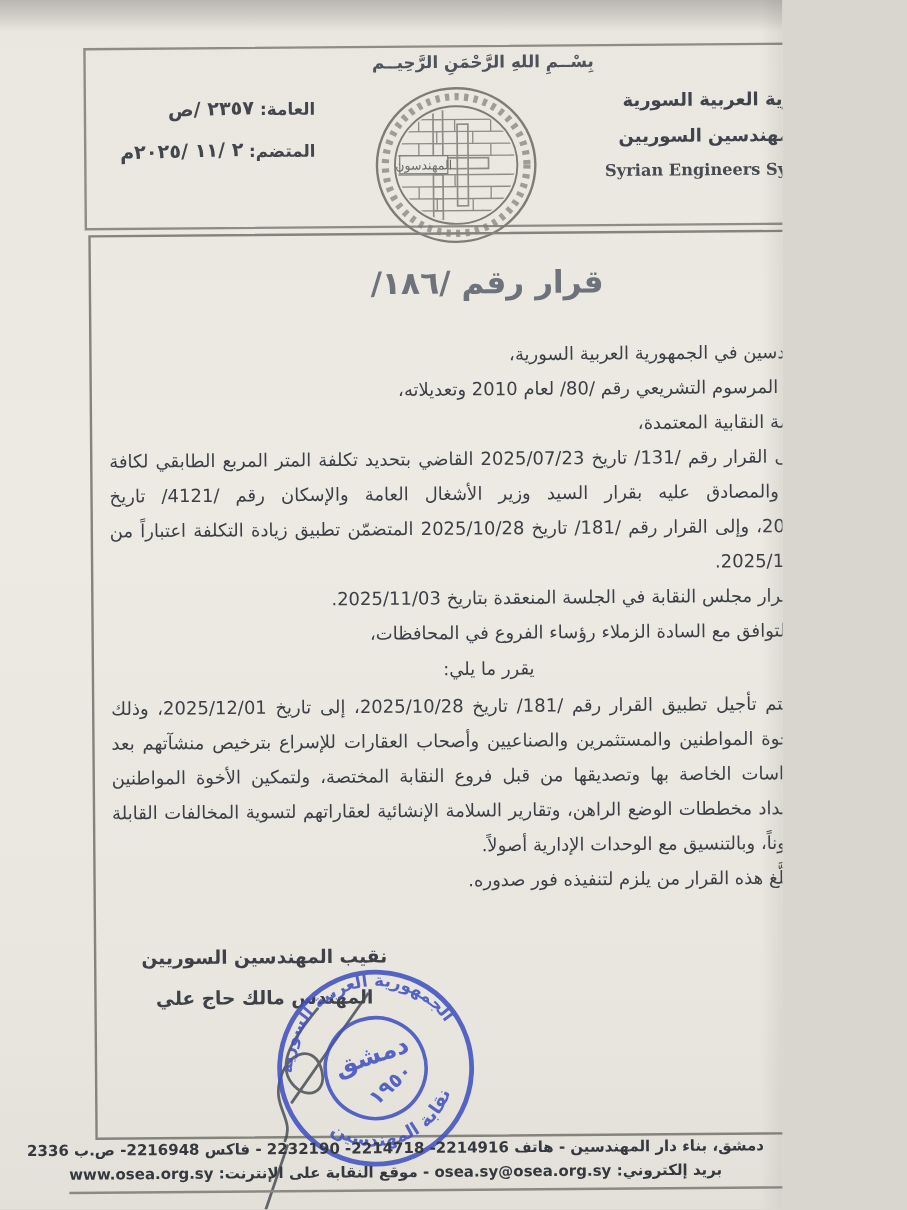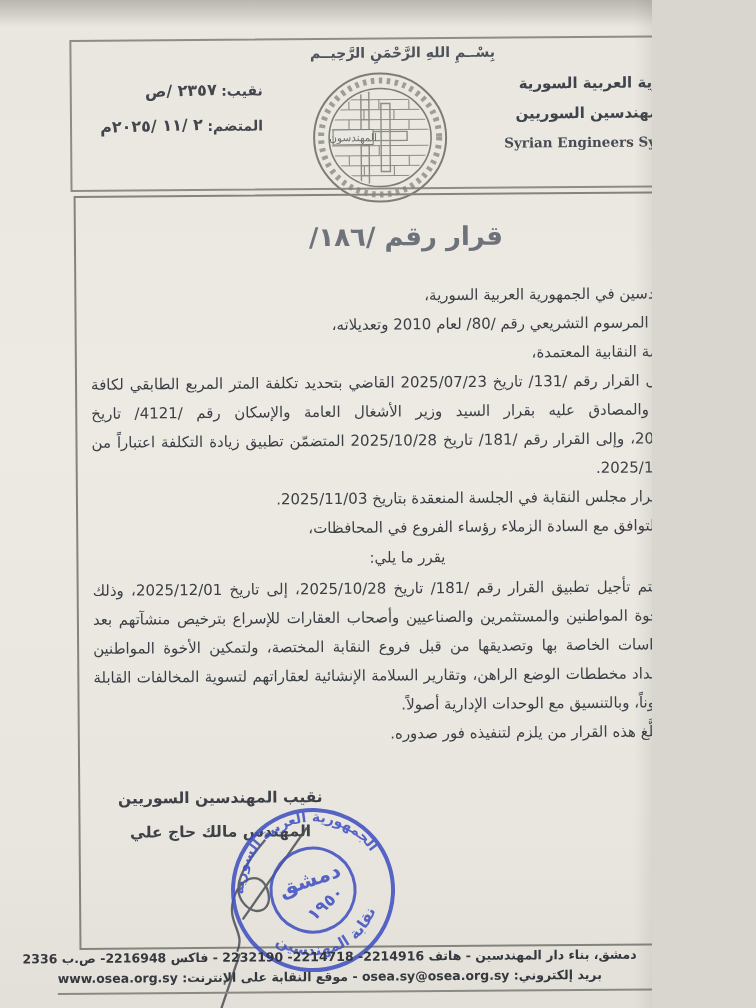--- a/index.html
+++ b/index.html
@@ -55,21 +55,21 @@
       <div class="bismillah">بِسْــمِ اللهِ الرَّحْمَنِ الرَّحِيــم</div>
 
       <div class="org">
         <div class="org-ar">الجمهورية العربية السورية</div>
         <div class="org-ar">نقابة المهندسين السوريين</div>
         <div class="org-en">Syrian Engineers Syndicate</div>
       </div>
 
       <div class="refs">
         <div class="ref-row">
-          <span class="ref-label">نقيب:</span>
+          <span class="ref-label">العامة:</span>
           <span class="ref-value">٢٣٥٧ /ص</span>
         </div>
         <div class="ref-row">
           <span class="ref-label">المتضم:</span>
           <span class="ref-value">٢ /١١ /٢٠٢٥م</span>
         </div>
       </div>
     </div>
 
     <svg class="logo-svg" viewBox="0 0 142 136">

